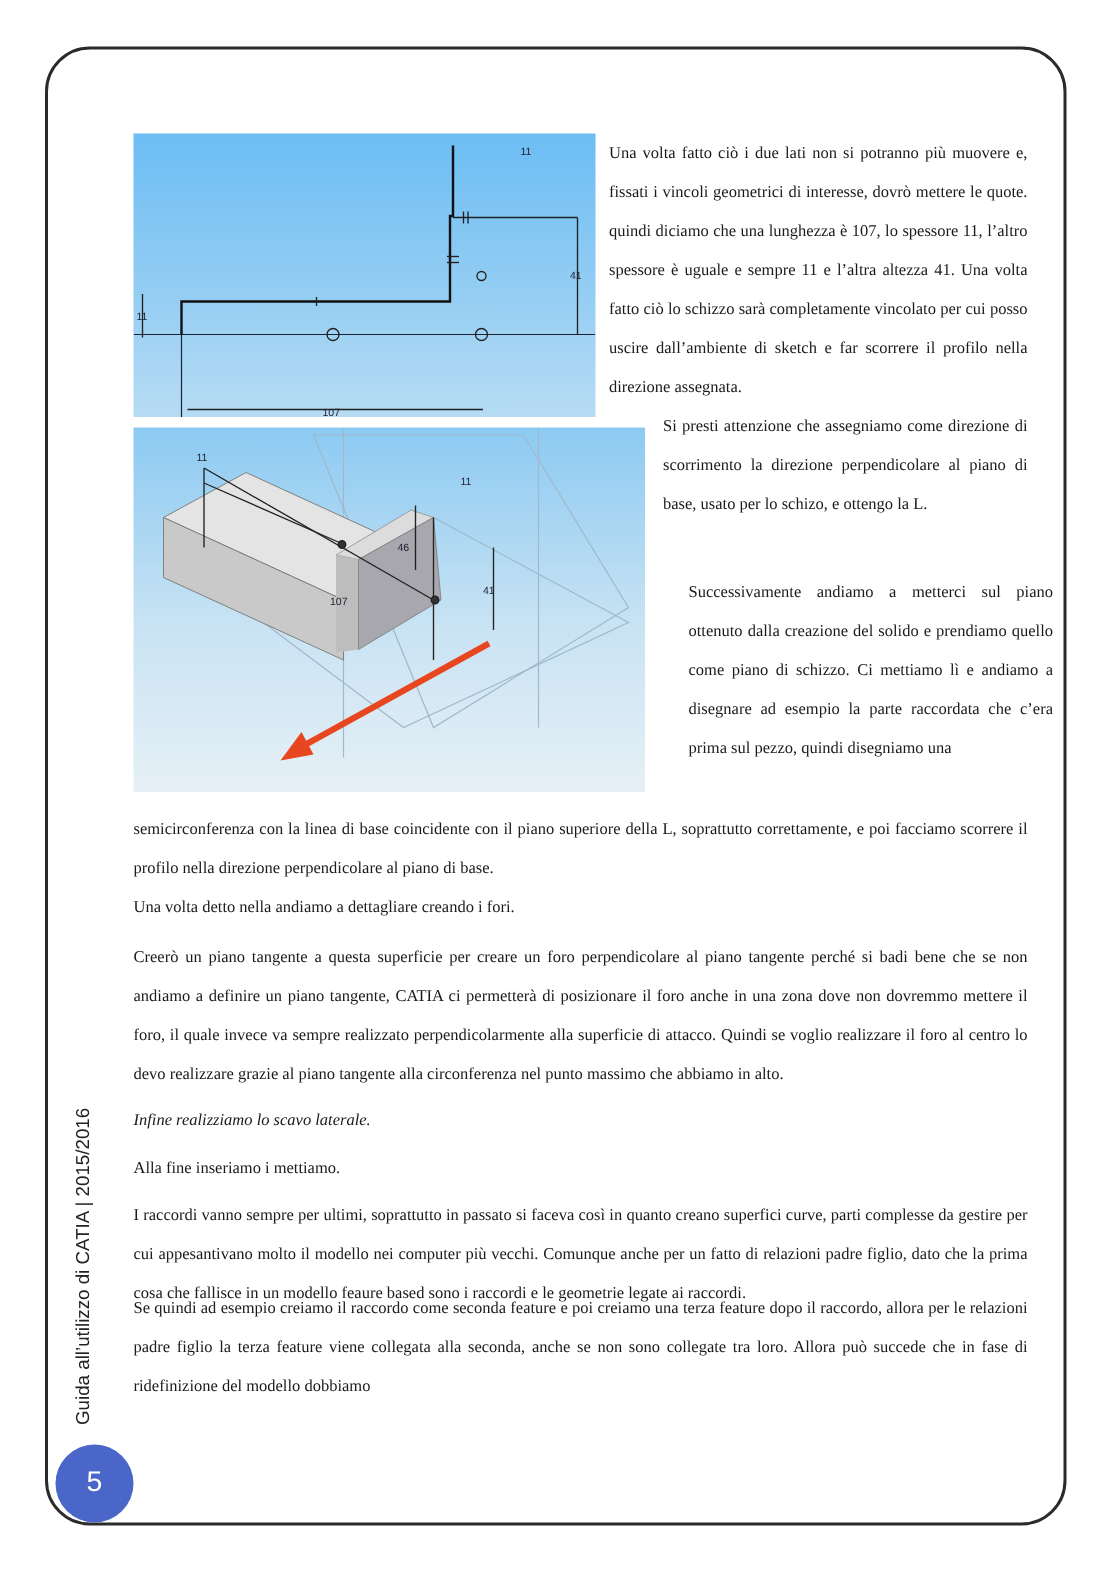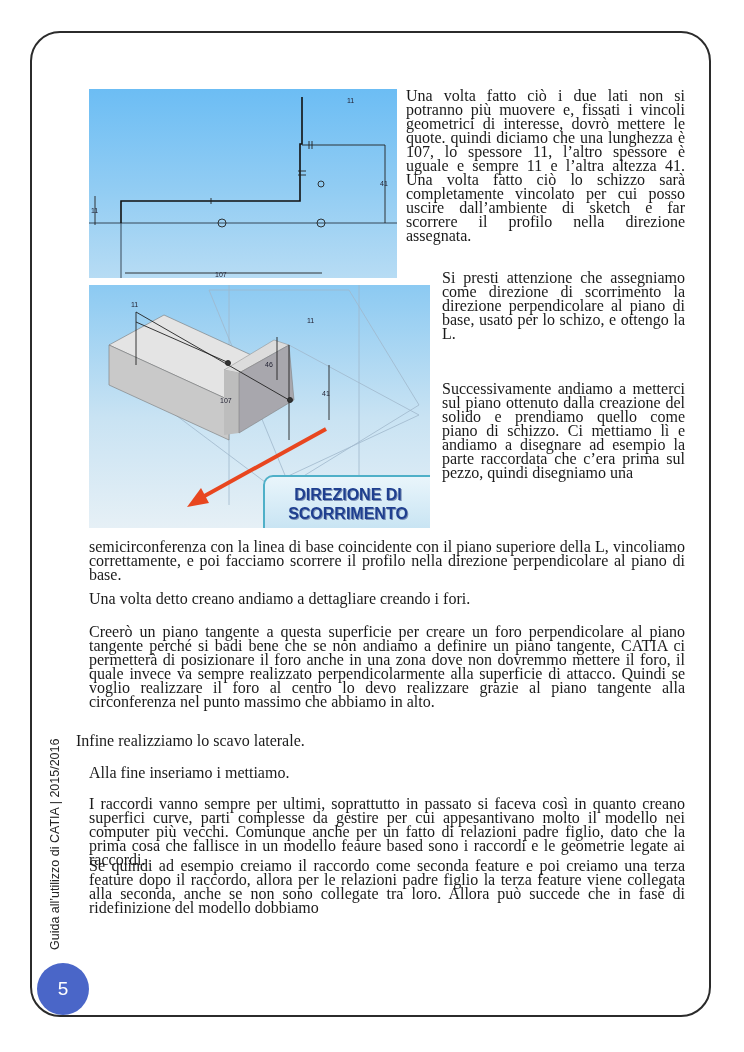--- a/index.html
+++ b/index.html
@@ -17,21 +17,21 @@
           background:linear-gradient(#6cbdf4 0%, #93cdf3 55%, #b7dcf4 100%); overflow:hidden; }
   .fig2 { position:absolute; left:89px; top:285px; width:341px; height:243px;
           background:linear-gradient(#8ccaf2 0%, #c9e3f3 55%, #e6f0f6 100%); overflow:hidden; }
   .fig2 svg, .fig1 svg { position:absolute; left:0; top:0; }
   .callout { position:absolute; left:174px; top:190px; width:170px; height:56px;
              border:2px solid #4fb0c8; border-radius:10px 0 0 0;
              background:linear-gradient(#e9f5fb, #c8e4f3); text-align:center;
              font-family:"Liberation Sans","DejaVu Sans",sans-serif; font-weight:bold;
              color:#1f3f8f; font-size:16px; line-height:19px; padding-top:8px; box-sizing:border-box;
              text-shadow:1px 1px 0 #7a8fb5; }
-  .p { position:absolute; font-size:16px; line-height:14px; text-align:justify; margin:0; }
+  .p { position:absolute; font-size:11px; line-height:26px; text-align:justify; margin:0; }
   .dim { font-family:"Liberation Sans","DejaVu Sans",sans-serif; font-size:7px; fill:#223; }
 </style>
 </head>
 <body>
 
 <div class="frame"></div>
 
 <div class="fig1">
   <svg width="308" height="189">
     <g stroke="#1b2330" fill="none" stroke-width="1">
@@ -91,31 +91,27 @@
     <text class="dim" x="42" y="22">11</text>
     <text class="dim" x="218" y="38">11</text>
     <text class="dim" x="176" y="82">46</text>
     <text class="dim" x="233" y="111">41</text>
     <text class="dim" x="131" y="118">107</text>
     <g>
       <line x1="237" y1="144" x2="110" y2="214" stroke="#e8461f" stroke-width="4"></line>
       <polygon points="98,222 112,203 120,218" fill="#e8461f"></polygon>
     </g>
   </svg>
-  <div class="callout">
-    <div>DIREZIONE DI</div>
-    <div>SCORRIMENTO</div>
-  </div>
 </div>
 
 <p class="p" style="left:406px; top:89px; width:279px;">Una volta fatto ciò i due lati non si potranno più muovere e, fissati i vincoli geometrici di interesse, dovrò mettere le quote. quindi diciamo che una lunghezza è 107, lo spessore 11, l’altro spessore è uguale e sempre 11 e l’altra altezza 41. Una volta fatto ciò lo schizzo sarà completamente vincolato per cui posso uscire dall’ambiente di sketch e far scorrere il profilo nella direzione assegnata.</p>
 <p class="p" style="left:442px; top:271px; width:243px;">Si presti attenzione che assegniamo come direzione di scorrimento la direzione perpendicolare al piano di base, usato per lo schizo, e ottengo la L.</p>
-<p class="p" style="left:442px; top:382px; width:243px;">Successivamente andiamo a metterci sul piano ottenuto dalla creazione del solido e prendiamo quello come piano di schizzo. Ci mettiamo lì e andiamo a disegnare ad esempio la parte raccordata che c’era prima sul pezzo, quindi disegniamo una</p>
-<p class="p" style="left:89px; top:540px; width:596px;">semicirconferenza con la linea di base coincidente con il piano superiore della L, vincoliamo correttamente, e poi facciamo scorrere il profilo nella direzione perpendicolare al piano di base.</p>
-<p class="p" style="left:89px; top:592px; width:596px;">Una volta detto creano andiamo a dettagliare creando i fori.</p>
+<p class="p" style="left:459px; top:382px; width:243px;">Successivamente andiamo a metterci sul piano ottenuto dalla creazione del solido e prendiamo quello come piano di schizzo. Ci mettiamo lì e andiamo a disegnare ad esempio la parte raccordata che c’era prima sul pezzo, quindi disegniamo una</p>
+<p class="p" style="left:89px; top:540px; width:596px;">semicirconferenza con la linea di base coincidente con il piano superiore della L, soprattutto correttamente, e poi facciamo scorrere il profilo nella direzione perpendicolare al piano di base.</p>
+<p class="p" style="left:89px; top:592px; width:596px;">Una volta detto nella andiamo a dettagliare creando i fori.</p>
 <p class="p" style="left:89px; top:625px; width:596px;">Creerò un piano tangente a questa superficie per creare un foro perpendicolare al piano tangente perché si badi bene che se non andiamo a definire un piano tangente, CATIA ci permetterà di posizionare il foro anche in una zona dove non dovremmo mettere il foro, il quale invece va sempre realizzato perpendicolarmente alla superficie di attacco. Quindi se voglio realizzare il foro al centro lo devo realizzare grazie al piano tangente alla circonferenza nel punto massimo che abbiamo in alto.</p>
-<p class="p" style="left:76px; top:734px; width:596px;">Infine realizziamo lo scavo laterale.</p>
+<p class="p" style="left:89px; top:734px; width:596px;font-style:italic;">Infine realizziamo lo scavo laterale.</p>
 <p class="p" style="left:89px; top:766px; width:596px;">Alla fine inseriamo i mettiamo.</p>
 <p class="p" style="left:89px; top:797px; width:596px;">I raccordi vanno sempre per ultimi, soprattutto in passato si faceva così in quanto creano superfici curve, parti complesse da gestire per cui appesantivano molto il modello nei computer più vecchi. Comunque anche per un fatto di relazioni padre figlio, dato che la prima cosa che fallisce in un modello feaure based sono i raccordi e le geometrie legate ai raccordi.</p>
 <p class="p" style="left:89px; top:859px; width:596px;">Se quindi ad esempio creiamo il raccordo come seconda feature e poi creiamo una terza feature dopo il raccordo, allora per le relazioni padre figlio la terza feature viene collegata alla seconda, anche se non sono collegate tra loro. Allora può succede che in fase di ridefinizione del modello dobbiamo</p>
 
 <div class="side-title">Guida all’utilizzo di CATIA  |  2015/2016</div>
 <div class="page-circle">5</div>
 
 </body></html>

